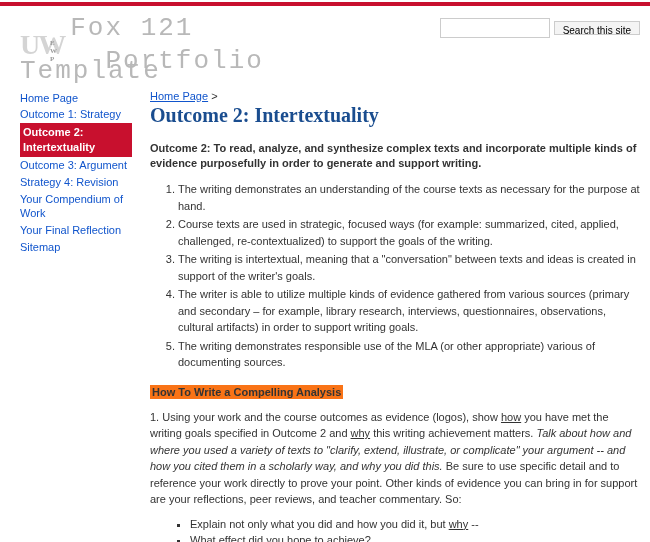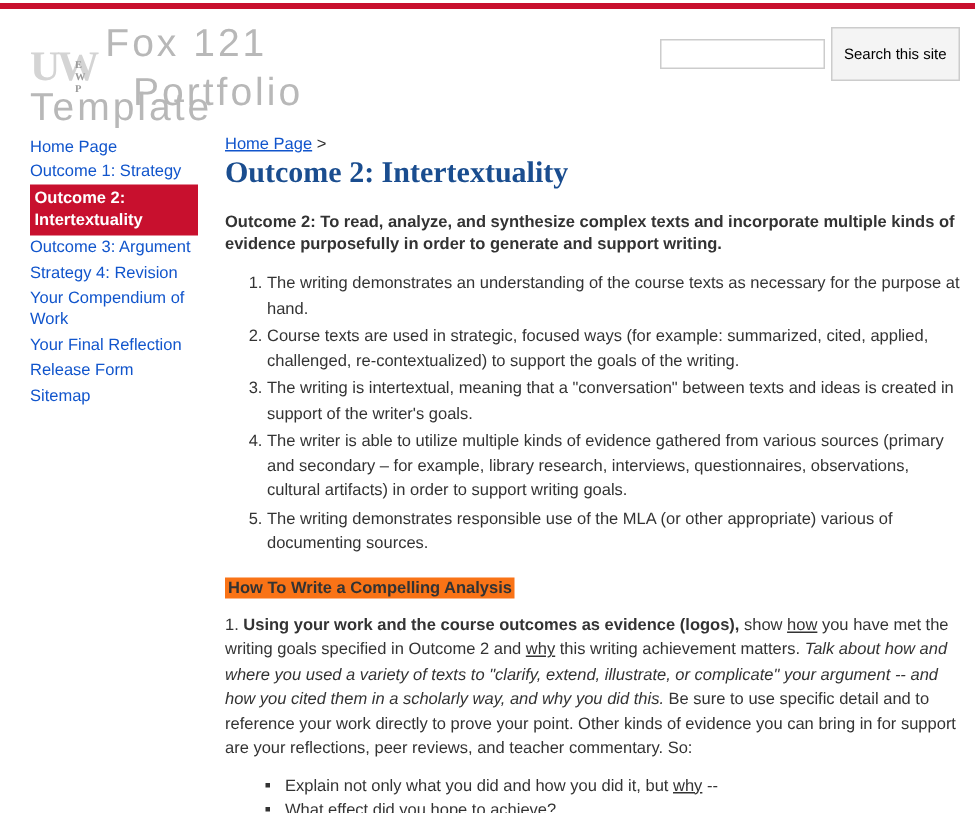--- a/index.html
+++ b/index.html
@@ -2,38 +2,38 @@
 <html><head>
 <meta charset="utf-8">
 <style>
 *{box-sizing:border-box;margin:0;padding:0}
 body{font-family:Verdana,Arial,sans-serif;font-size:11px;color:#333;background:#fff;width:650px}
 .topbar{height:4px;background:#c8102e;margin:2px 0}
 .header{display:flex;align-items:flex-start;padding:4px 10px 2px 20px;gap:18px}
 .logo-block{display:flex;align-items:center;gap:6px;flex:1}
 .uw-mark{font-family:Georgia,serif;font-size:28px;font-weight:bold;color:#d4d4d4;letter-spacing:-2px;position:relative}
 .uw-mark .ewp{font-size:7px;color:#999;letter-spacing:1px;position:absolute;top:10px;left:30px}
-.site-title{font-family:Liberation Sans, sans-serif;font-size:26px;color:#b8b8b8;letter-spacing:2px;line-height:1.25}
+.site-title{font-family:Liberation Mono, monospace;font-size:26px;color:#b8b8b8;letter-spacing:2px;line-height:1.25}
 .search-block{display:flex;gap:4px;align-items:center;margin-top:6px}
 .search-block input{width:110px;height:20px;border:1px solid #ccc;padding:2px 4px;font-size:11px}
-.search-block button{height:36px;padding:3px 8px;font-size:10px;border:1px solid #ccc;background:#f4f4f4;cursor:pointer}
+.search-block button{height:14px;padding:3px 8px;font-size:10px;border:1px solid #ccc;background:#f4f4f4;cursor:pointer}
 .layout{display:flex;padding:2px 10px 10px 20px;gap:18px}
 .sidebar{width:112px;flex-shrink:0}
 .sidebar a{display:block;color:#1155cc;text-decoration:none;font-size:11px;line-height:1.35;padding:1px 0}
 .sidebar a.active{background:#c8102e;color:#fff;font-weight:bold;padding:2px 3px}
 .main{flex:1}
 .crumb{font-size:11px;margin-bottom:2px}
 .crumb a{color:#1155cc;text-decoration:underline}
 h1{font-family:Georgia,serif;font-size:20px;color:#1a4d8f;font-weight:bold;margin-bottom:14px}
 .outcome-stmt{font-weight:bold;font-size:11px;margin-bottom:10px;line-height:1.4}
 .main ol{margin-left:28px;margin-bottom:14px}
 .main ol li{font-size:11px;line-height:1.5;margin-bottom:2px}
 .highlight{background:#f97316;font-weight:bold;font-size:11px;display:inline-block;padding:1px 2px;margin-bottom:10px}
 .para{font-size:11px;line-height:1.5;margin-bottom:8px}
-.para b{font-weight:bold}
+.para b{font-weight:normal}
 .para em{font-style:italic}
 .under{text-decoration:underline}
 .main ul{list-style:square;margin-left:40px;margin-bottom:10px}
 .main ul li{font-size:11px;line-height:1.5}
 </style>
 </head>
 <body>
 
 <div class="topbar"></div>
 <div class="header">
@@ -56,21 +56,20 @@
 
 <div class="layout">
   <nav class="sidebar" id="sidebar">
       <a href="#">Home Page</a>
       <a href="#">Outcome 1: Strategy</a>
       <a href="#" class="active">Outcome 2: Intertextuality</a>
       <a href="#">Outcome 3: Argument</a>
       <a href="#">Strategy 4: Revision</a>
       <a href="#">Your Compendium of Work</a>
       <a href="#">Your Final Reflection</a>
-      <a href="#">Release Form</a>
       <a href="#">Sitemap</a>
     </nav>
   <main class="main">
     <div class="crumb">
       <a href="#">Home Page</a>
       <span>&gt;</span>
     </div>
     <h1>Outcome 2: Intertextuality</h1>
     <p class="outcome-stmt">Outcome 2: To read, analyze, and synthesize complex texts and incorporate multiple kinds of evidence purposefully in order to generate and support writing.</p>
     <ol id="olist">

